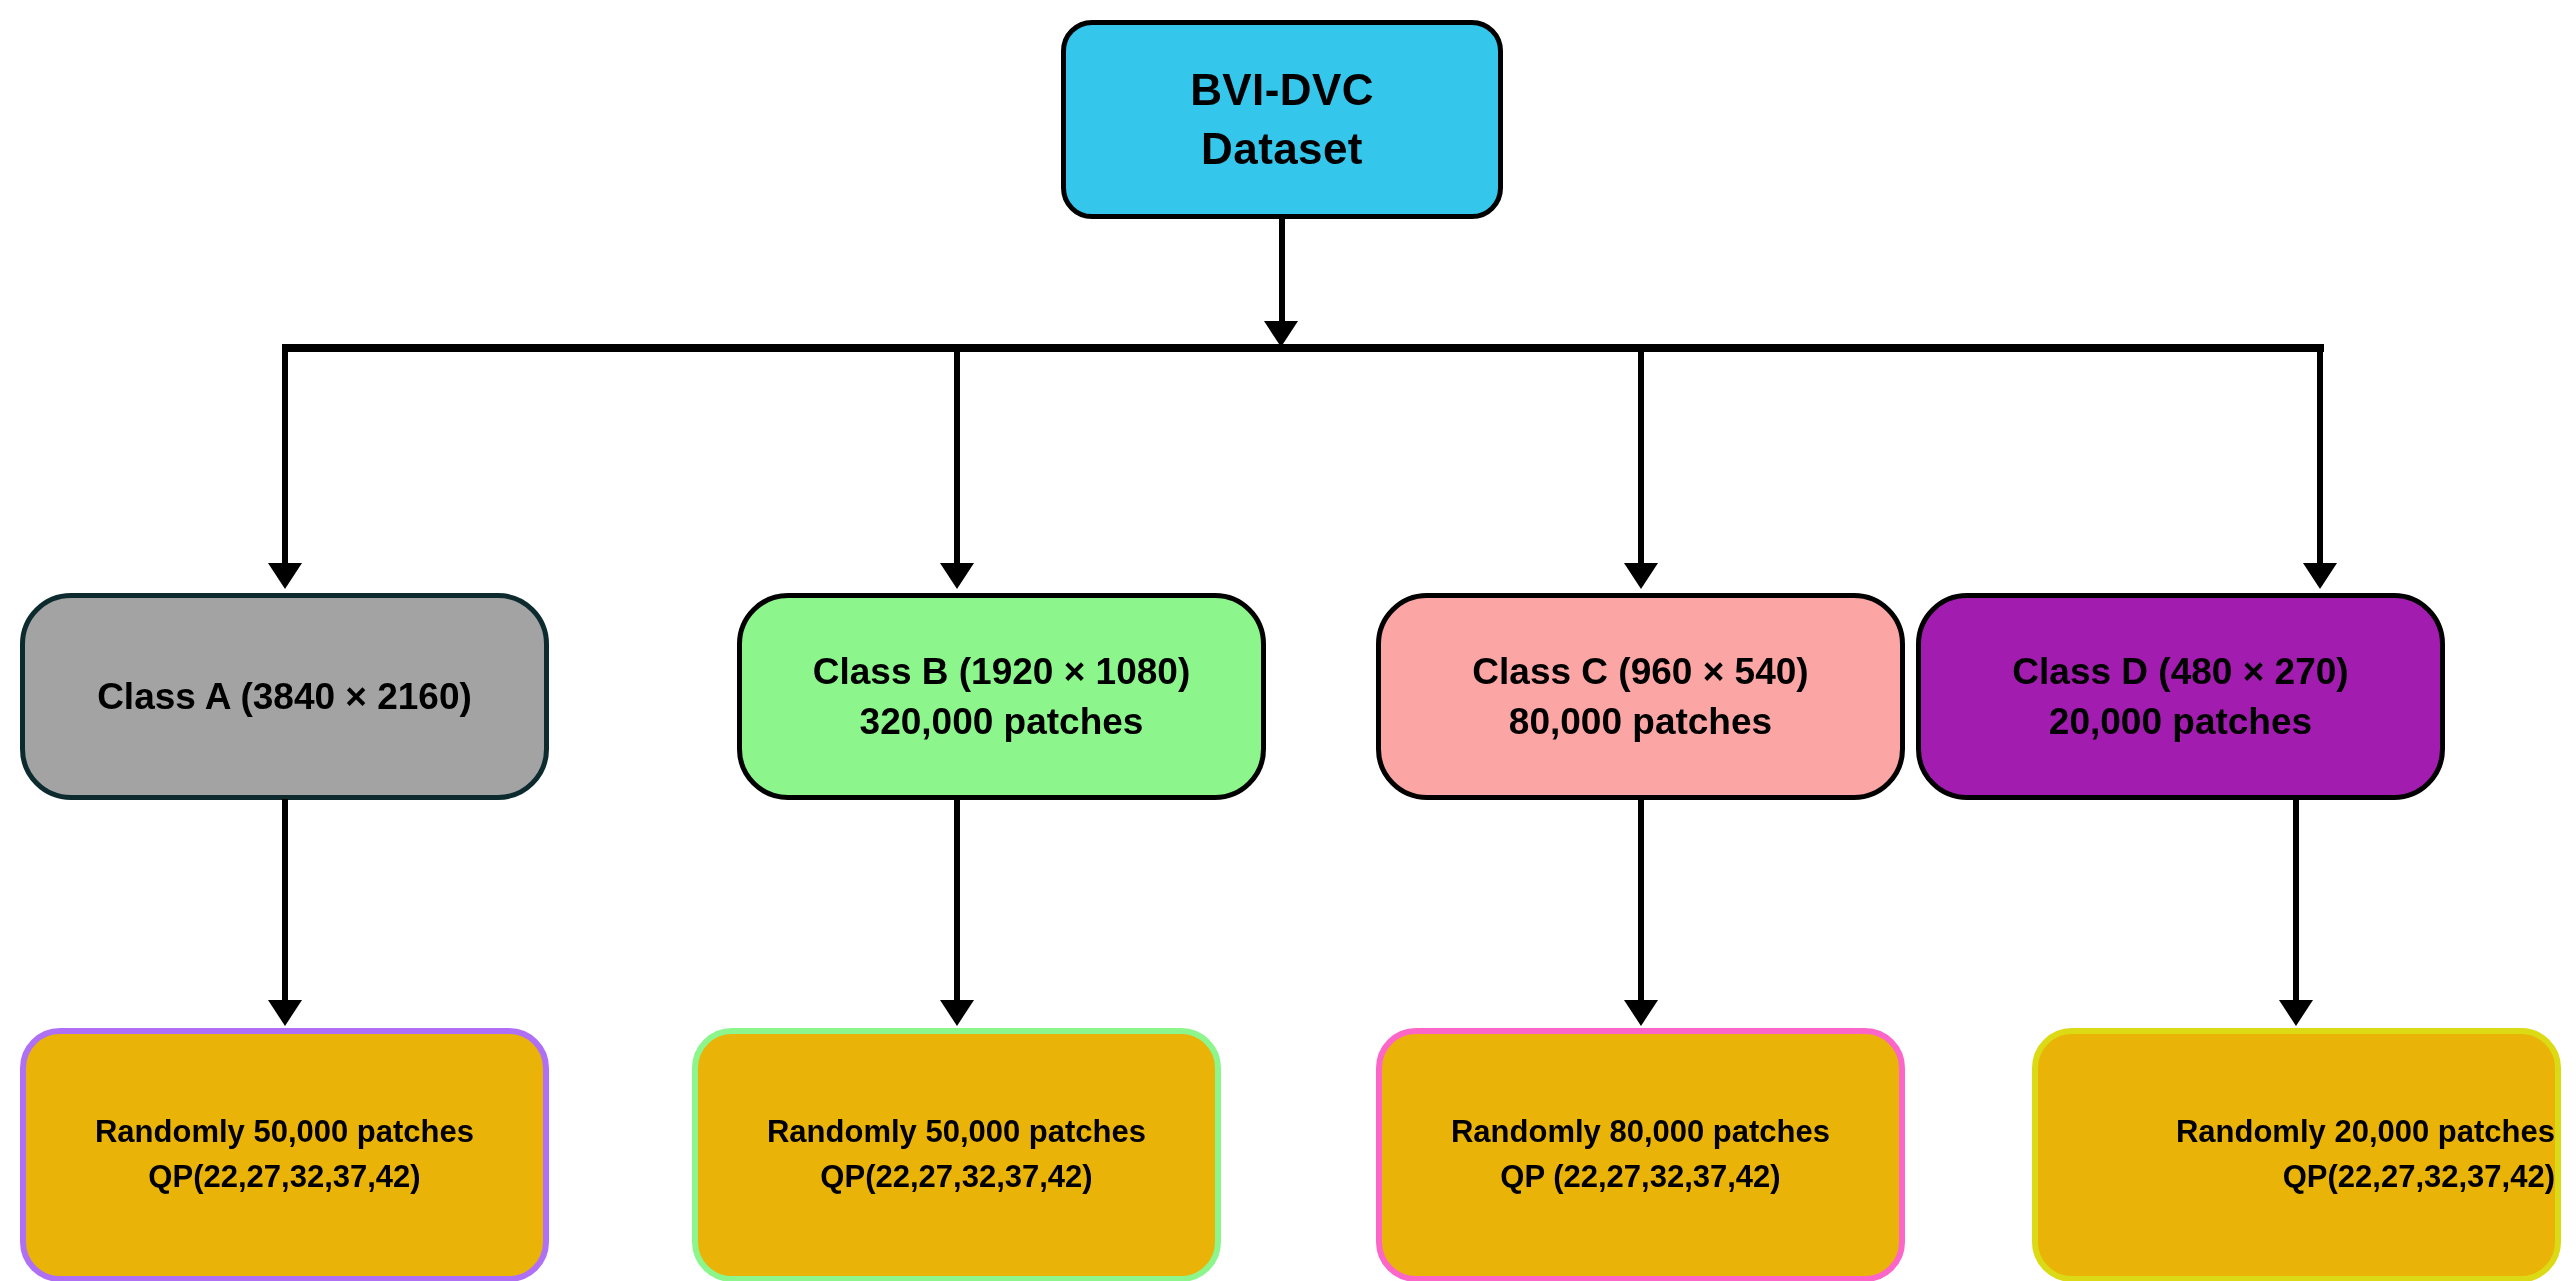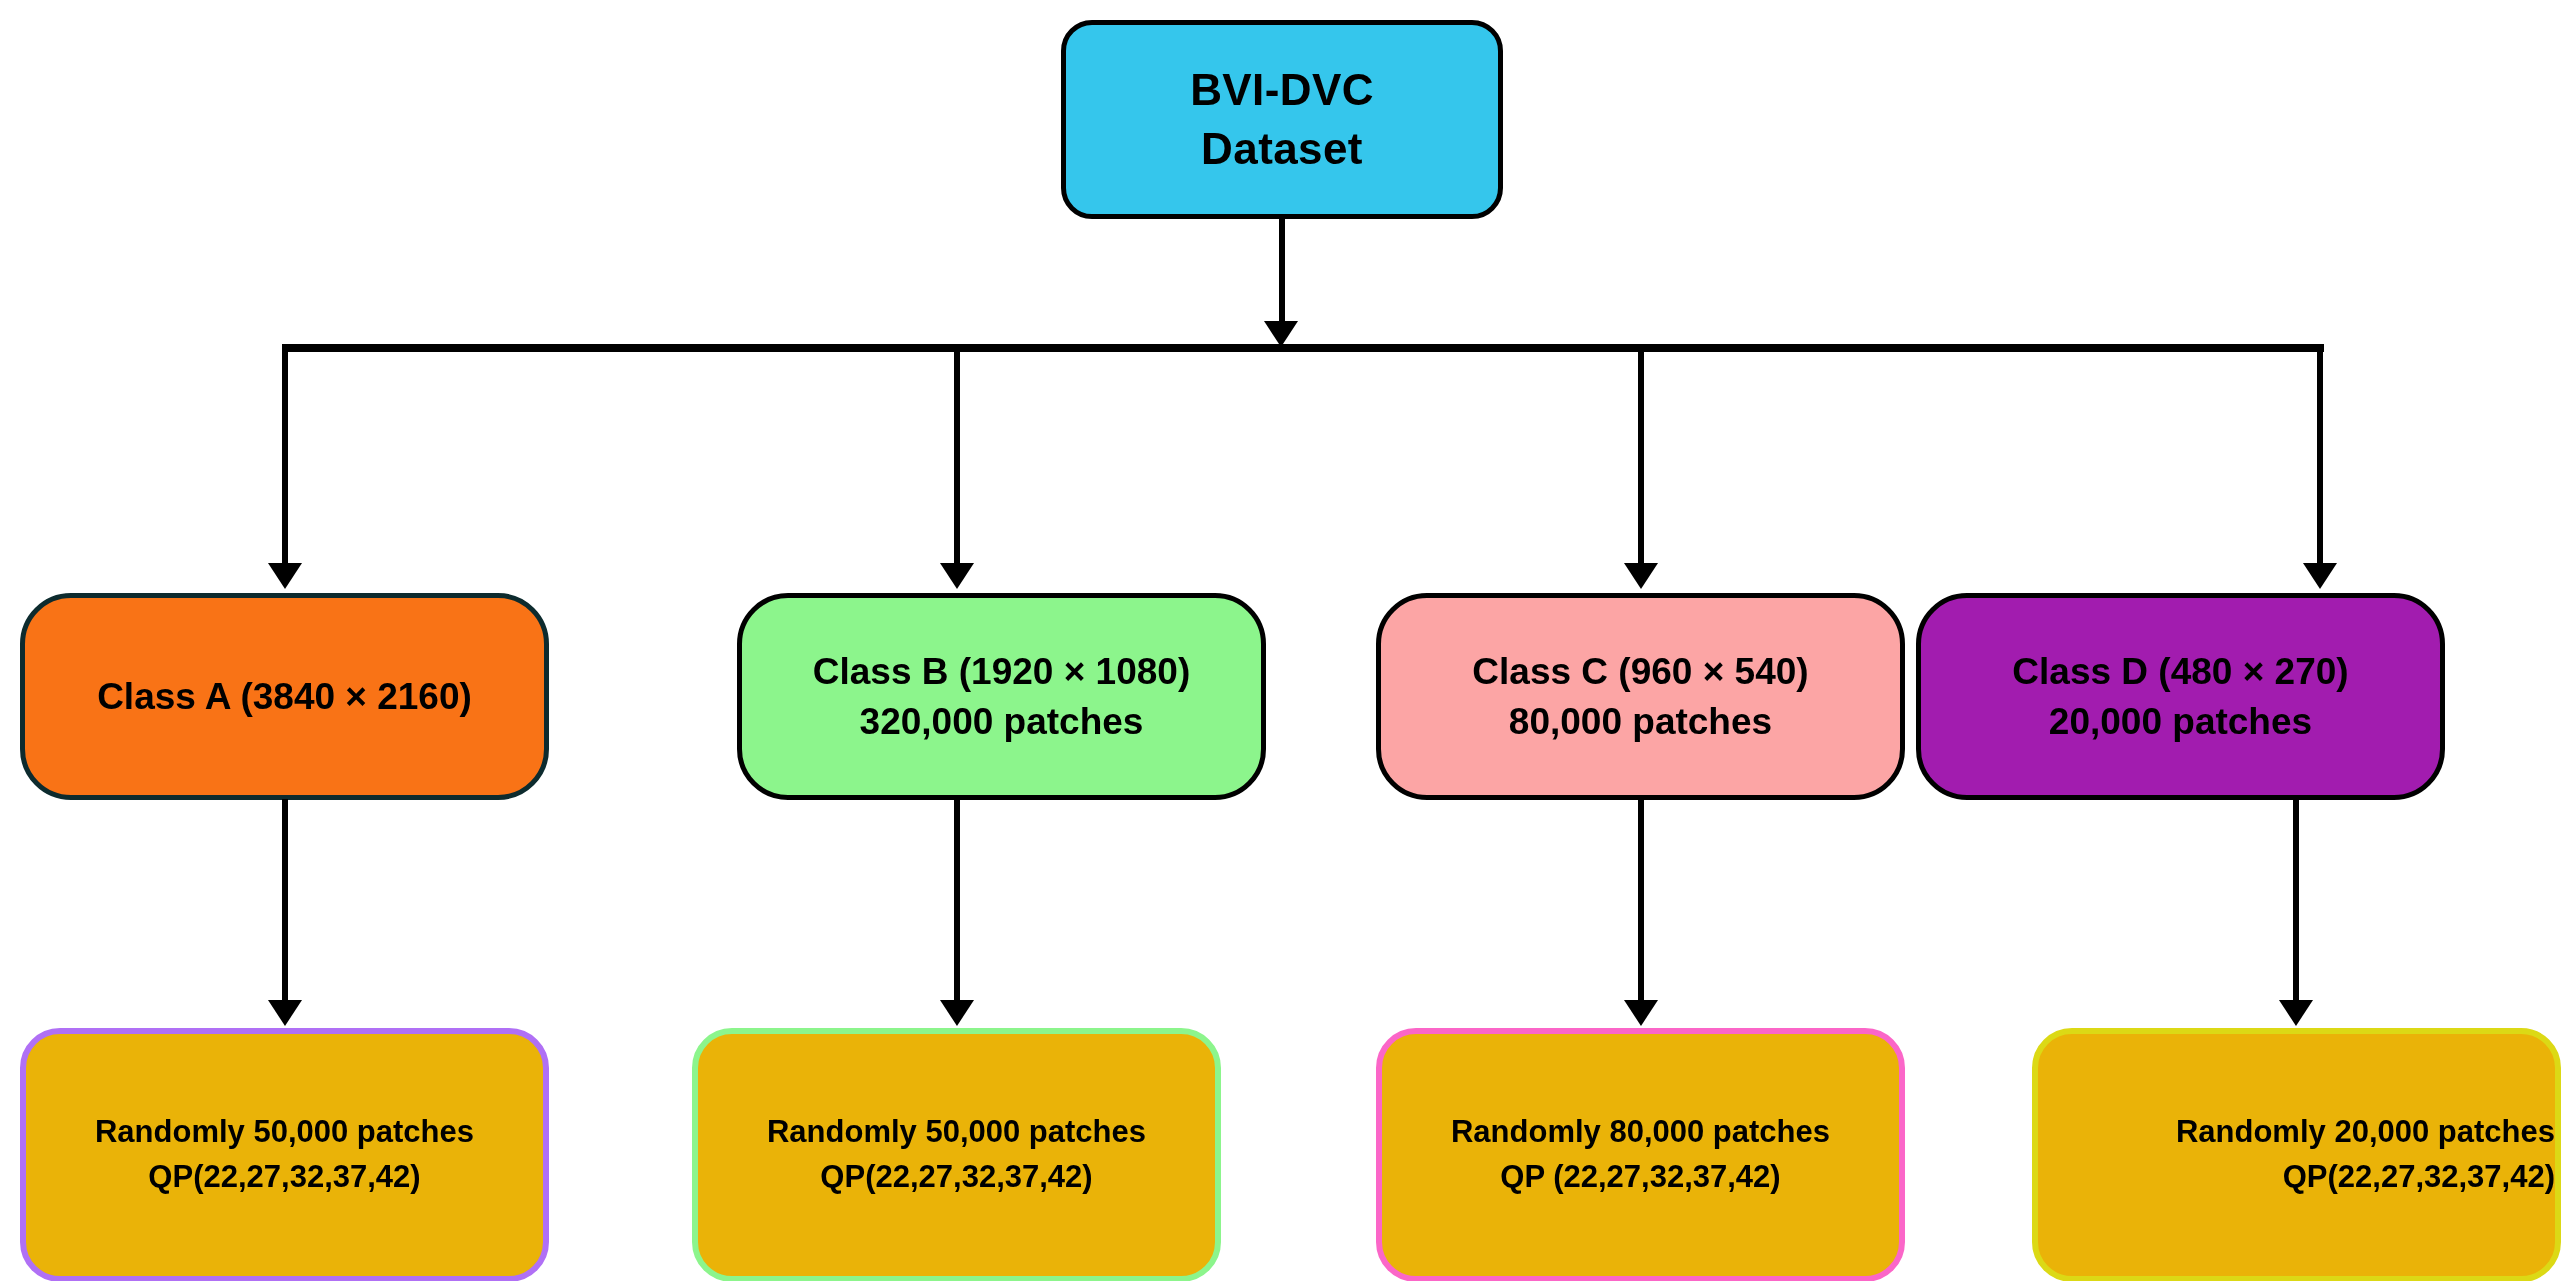--- a/index.html
+++ b/index.html
@@ -42,21 +42,21 @@
   }
   #root-node .line { display: block; }
   
   .class-node {
     top: 593px;
     height: 207px;
     border: 5px solid #0d2b2e;
     border-radius: 51px;
     font-size: 37px;
   }
-  #class-node-a { left: 20px;   width: 529px; background: #f97316; }
+  #class-node-a { left: 20px;   width: 529px; background: #a3a3a3; }
   #class-node-b { left: 692px;  width: 529px; background: #8cf58c; border-color:#000000;margin-left:45px; }
   #class-node-c { left: 1376px; width: 529px; background: #fca5a5; border-color:#000000; }
   #class-node-d { left: 1916px; width: 529px; background: #a21caf; border-color:#000000; }
   
   .leaf-node {
     top: 1028px;
     height: 254px;
     width: 529px;
     background: #eab308;
     border: 6.4px solid #000000;

